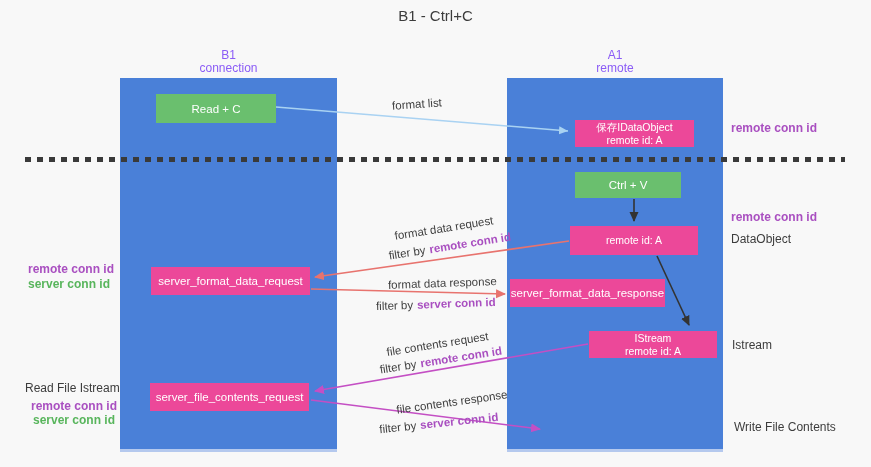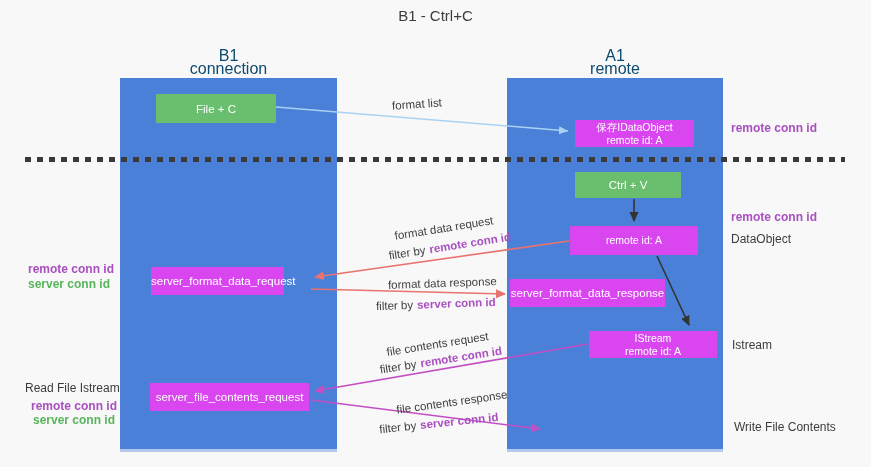--- a/index.html
+++ b/index.html
@@ -3,48 +3,48 @@
 <meta charset="utf-8">
 <style>
   * { margin:0; padding:0; box-sizing:border-box; }
   html,body { background:#f8f8f8; }
   body { font-family:"Liberation Sans", sans-serif; }
   .canvas { position:relative; width:871px; height:467px; background:#f8f8f8; overflow:hidden;padding-left:28px; }
 
   .title { position:absolute; left:0; top:6px; width:871px; text-align:center;
            font-size:15px; line-height:19px; color:#3c3c3c; z-index:5; }
 
-  .col-head { position:absolute; text-align:center; font-size:16px; line-height:13px;
-              color:#0c4a6e; z-index:5; }
+  .col-head { position:absolute; text-align:center; font-size:12px; line-height:13px;
+              color:#8b5cf6; z-index:5; }
   .col-head.left { left:120px; top:49px; width:217px; }
   .col-head.right { left:507px; top:49px; width:216px; }
 
   .lane { position:absolute; top:78px; width:216px; height:374px; background:#4a80d8;
           border-bottom:3px solid #b5c9ee; z-index:0; }
   .lane.left { left:120px; width:217px; }
   .lane.right { left:507px; }
 
   .dashline { position:absolute; left:25px; top:157px; width:820px; height:5px; z-index:1;
               background:repeating-linear-gradient(90deg,#3a3a3a 0 6px,transparent 6px 12px); }
 
   svg.overlay { position:absolute; left:0; top:0; z-index:2; pointer-events:none; }
 
   .box { position:absolute; z-index:3; color:#fff; text-align:center;
          display:flex; flex-direction:column; justify-content:center; }
   .box.green { background:#6abf6e; font-size:11.5px; }
-  .box.orange { background:#d946ef; }
+  .box.orange { background:#ec4899;align-items:center; }
   .box .l2 { font-size:10.5px; line-height:13px; }
   .box.single { font-size:11.5px; }
 
   #ctrl-c   { left:156px; top:94px;  width:120px; height:29px; }
   #ctrl-v   { left:575px; top:172px; width:106px; height:26px; }
   #save-obj { left:575px; top:120px; width:119px; height:27px; }
   #getdata  { left:570px; top:226px; width:128px; height:29px; }
   #istream  { left:589px; top:331px; width:128px; height:27px; }
-  #fmt-req  { left:151px; top:267px; width:133px; height:28px; }
+  #fmt-req  { left:151px; top:267px; width:159px; height:28px; }
   #fmt-resp { left:510px; top:279px; width:155px; height:28px; }
   #file-req { left:150px; top:383px; width:159px; height:28px; }
   #file-resp{ left:545px; top:417px; width:159px; height:27px; }
 
   .alabel { position:absolute; z-index:4; font-size:11.5px; color:#3f3f3f; white-space:nowrap; }
   .alabel .purple { color:#a94fc0; font-weight:bold; margin-left:4px; }
 
   .side { position:absolute; z-index:4; font-size:12px; color:#3c3c3c; white-space:nowrap; }
   .side.purple { color:#a94fc0; font-weight:bold; }
   .side.green  { color:#58b55c; font-weight:bold; }
@@ -111,21 +111,21 @@
     <line x1="276" y1="107" x2="568" y2="131" stroke="#a9d2f2" stroke-width="1.5" marker-end="url(#m-blue)"></line>
     <line x1="634" y1="199" x2="634" y2="221" stroke="#333333" stroke-width="1.6" marker-end="url(#m-black)"></line>
     <line x1="657" y1="256" x2="689" y2="325" stroke="#333333" stroke-width="1.6" marker-end="url(#m-black)"></line>
     <line x1="569" y1="241" x2="315" y2="277" stroke="#e8736e" stroke-width="1.6" marker-end="url(#m-salmon)"></line>
     <line x1="311" y1="289" x2="505" y2="294" stroke="#e8736e" stroke-width="1.6" marker-end="url(#m-salmon)"></line>
     <line x1="588" y1="344" x2="315" y2="391" stroke="#c44fc4" stroke-width="1.6" marker-end="url(#m-magenta)"></line>
     <line x1="311" y1="400" x2="540" y2="429" stroke="#c44fc4" stroke-width="1.6" marker-end="url(#m-magenta)"></line>
   </svg>
 
   <div id="ctrl-c" class="box green">
-    <div>File + C</div>
+    <div>Read + C</div>
   </div>
 
   <div id="save-obj" class="box orange">
     <div class="l2">保存IDataObject</div>
     <div class="l2">remote id: A</div>
   </div>
 
   <div id="ctrl-v" class="box green">
     <div>Ctrl + V</div>
   </div>

